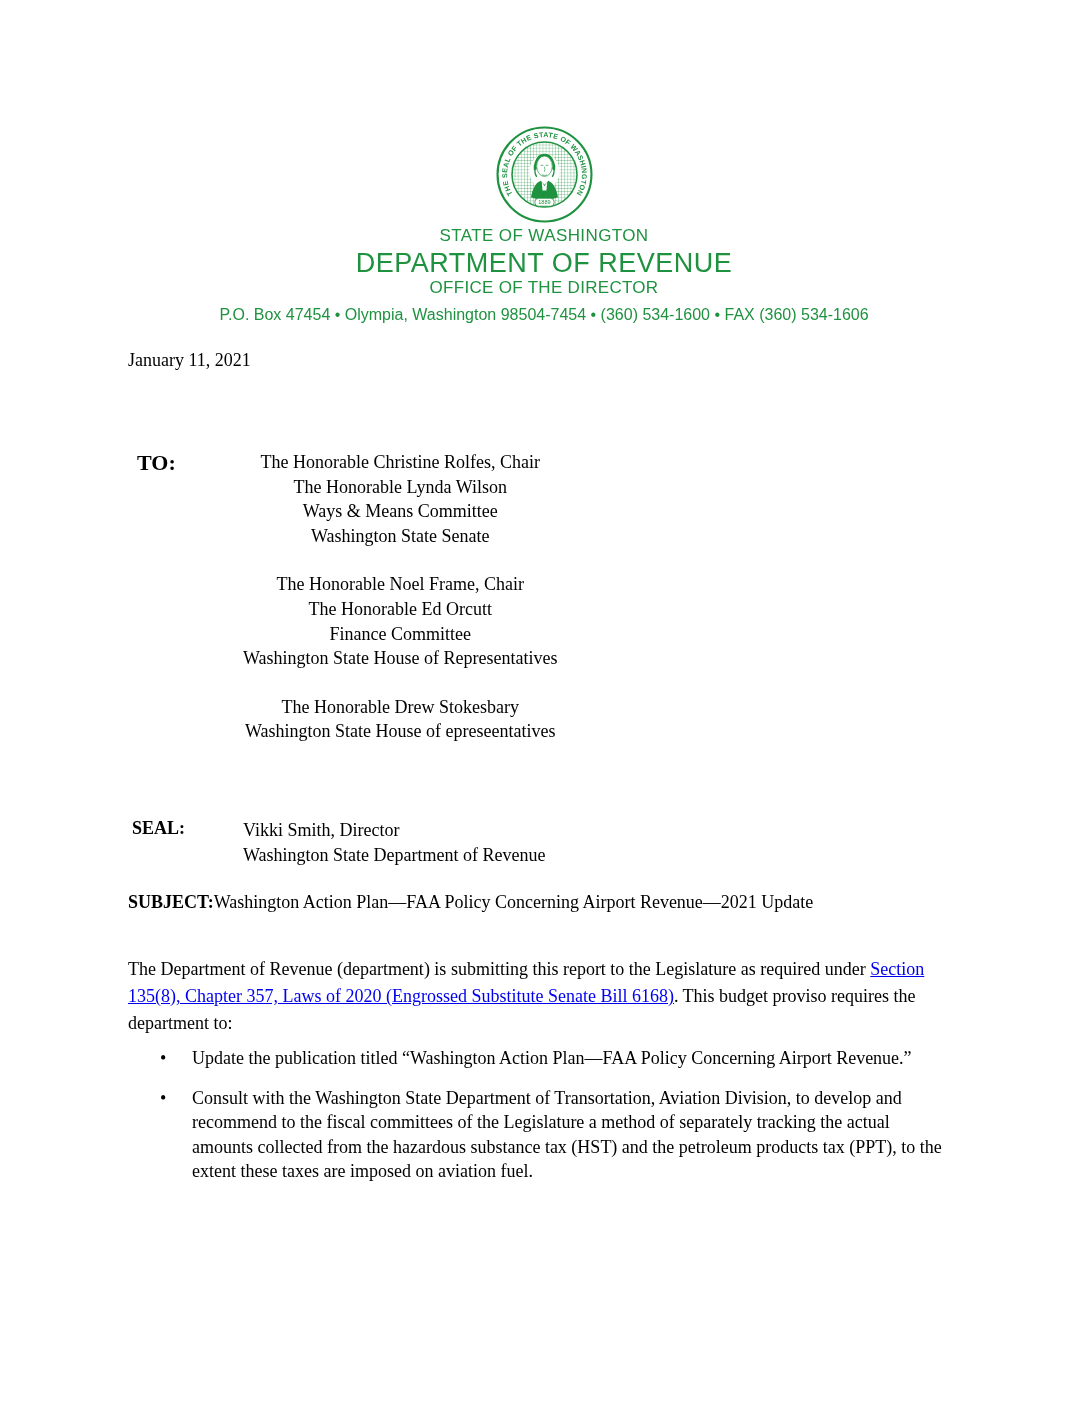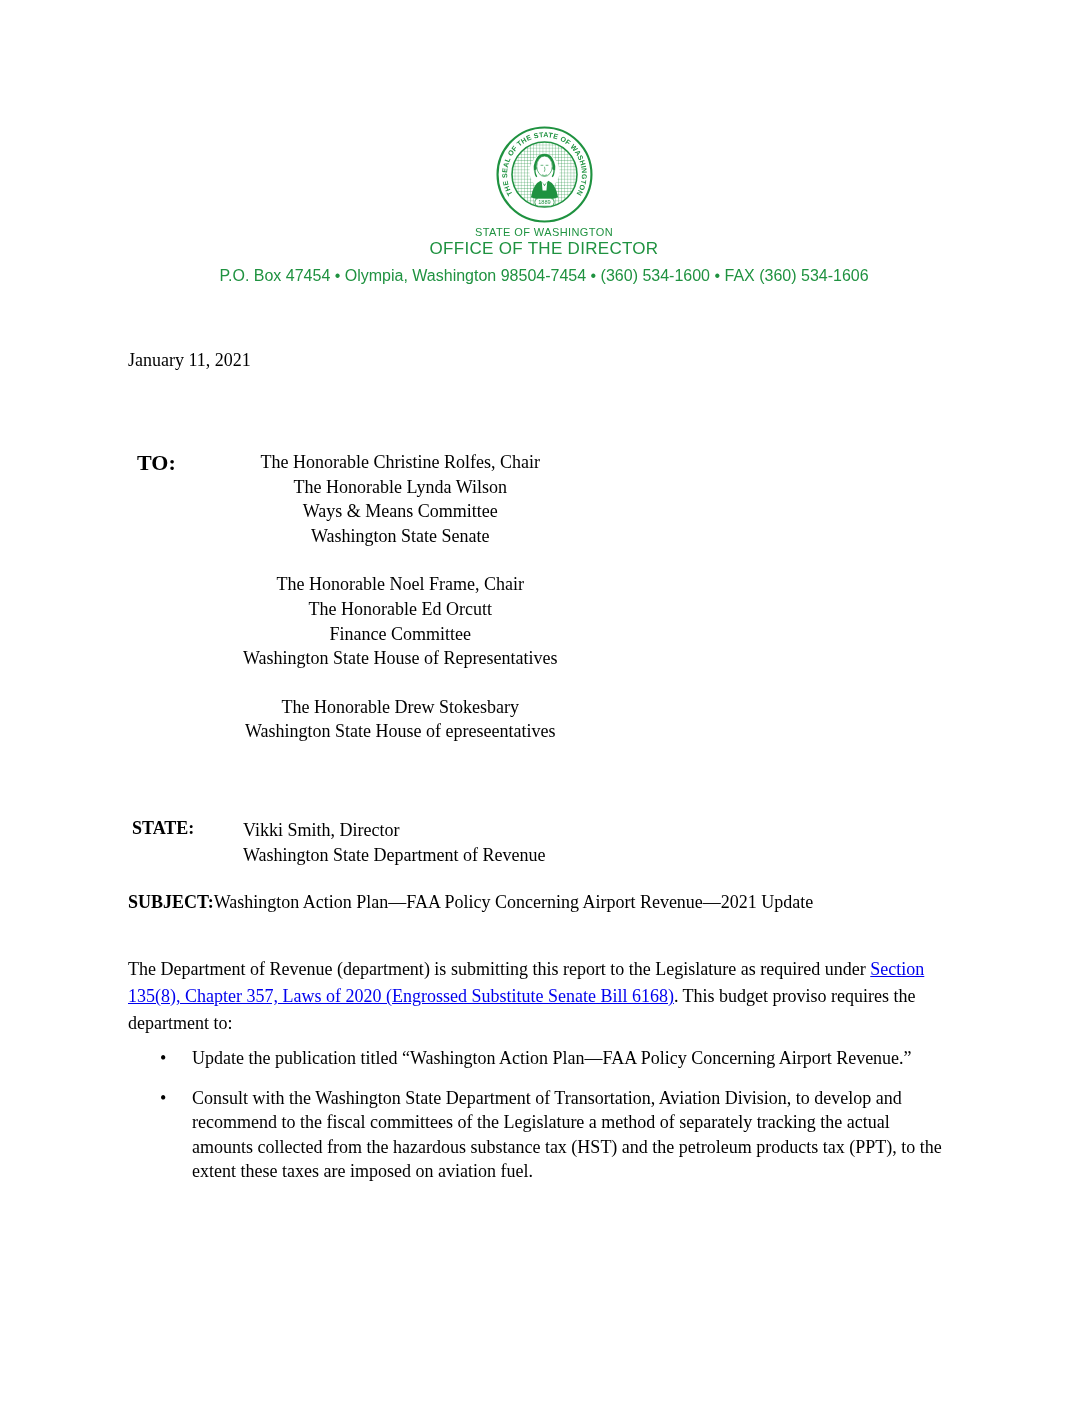--- a/index.html
+++ b/index.html
@@ -18,21 +18,21 @@
     position: absolute;
     top: 126px;
     left: 0;
     width: 100%;
     text-align: center;
     color: #1f9240;
     font-family: "Liberation Sans", sans-serif;
   }
   .seal { width: 97px; height: 97px; display: block; margin: 0 auto; }
   .seal-ring-text { font-family: "Liberation Sans", sans-serif; font-weight: bold; fill: #1f9240; }
-  .state-line { font-size: 11px; letter-spacing: 0.4px; margin-top: 3px; }
+  .state-line { font-size: 17px; letter-spacing: 0.4px; margin-top: 3px; }
   .dept-title  { font-size: 27px; letter-spacing: 0.5px; margin-top: 3px; line-height: 1.05; }
   .office-line { font-size: 17px; letter-spacing: 0.3px; margin-top: 1px; }
   .addr-line   { font-size: 16px; margin-top: 8px; }
 
   
   .serif18 { font-size: 18px; line-height: 24.6px; }
   .letter-date { position: absolute; left: 128px; top: 350px; font-size: 18px; }
 
   .to-label   { position: absolute; left: 137px; top: 450px; font-weight: bold; font-size: 22px; }
   .to-groups  { position: absolute; left: 243px; top: 450px; text-align: center; }
@@ -81,20 +81,21 @@
         <path d="M 46,40.5 h2.8 M 51.2,40.5 h2.8" stroke="#1f9240" stroke-width="0.7" fill="none"></path>
         <path d="M 50,42 q 1,3.2 -0.2,5.2 M 47.2,50.3 q 2.8,1.5 5.6,0" stroke="#1f9240" stroke-width="0.65" fill="none"></path>
         <path d="M 40.8,42 q -1.8,6 1.2,10.5 M 59.2,42 q 1.8,6 -1.2,10.5" stroke="#1f9240" stroke-width="1.4" fill="none"></path>
         <path d="M 36,73.5 Q 38.5,59.5 46,56.5 L 50,60.5 L 54,56.5 Q 61.5,59.5 64,73.5 Q 50,79.5 36,73.5 Z" fill="#1f9240"></path>
         <path d="M 47.2,57.5 L 50,62 L 52.8,57.5 L 52,66.5 L 48,66.5 Z" fill="#ffffff"></path>
       </g>
       <rect x="40" y="74.5" width="20" height="8.2" rx="4" fill="#ffffff" stroke="#1f9240" stroke-width="0.8"></rect>
       <text x="50" y="80.9" text-anchor="middle" font-size="5.8" fill="#1f9240" font-family="Liberation Sans, sans-serif">1889</text>
     </svg>
     <div class="state-line">STATE OF WASHINGTON</div>
+    <div class="dept-title">DEPARTMENT OF REVENUE</div>
     <div class="office-line">OFFICE OF THE DIRECTOR</div>
     <div class="addr-line">P.O. Box 47454 • Olympia, Washington 98504-7454 • (360) 534-1600 • FAX (360) 534-1606</div>
   </div>
 
   <div class="letter-date">January 11, 2021</div>
 
   <div class="to-label">TO:</div>
   <div class="to-groups serif18">
     <div class="recipient-group">
       <div>The Honorable Christine Rolfes, Chair</div>
@@ -107,21 +108,21 @@
       <div>The Honorable Ed Orcutt</div>
       <div>Finance Committee</div>
       <div>Washington State House of Representatives</div>
     </div>
     <div class="recipient-group">
       <div>The Honorable Drew Stokesbary</div>
       <div>Washington State House of epreseentatives</div>
     </div>
   </div>
 
-  <div class="from-label">STATE:</div>
+  <div class="from-label">SEAL:</div>
   <div class="from-lines serif18">
     <div>Vikki Smith, Director</div>
     <div>Washington State Department of Revenue</div>
   </div>
 
   <div class="subject-row">
     <span class="lbl">SUBJECT:</span><span>Washington Action Plan—FAA Policy Concerning Airport Revenue—2021 Update</span>
   </div>
 
   <div class="intro-para">

